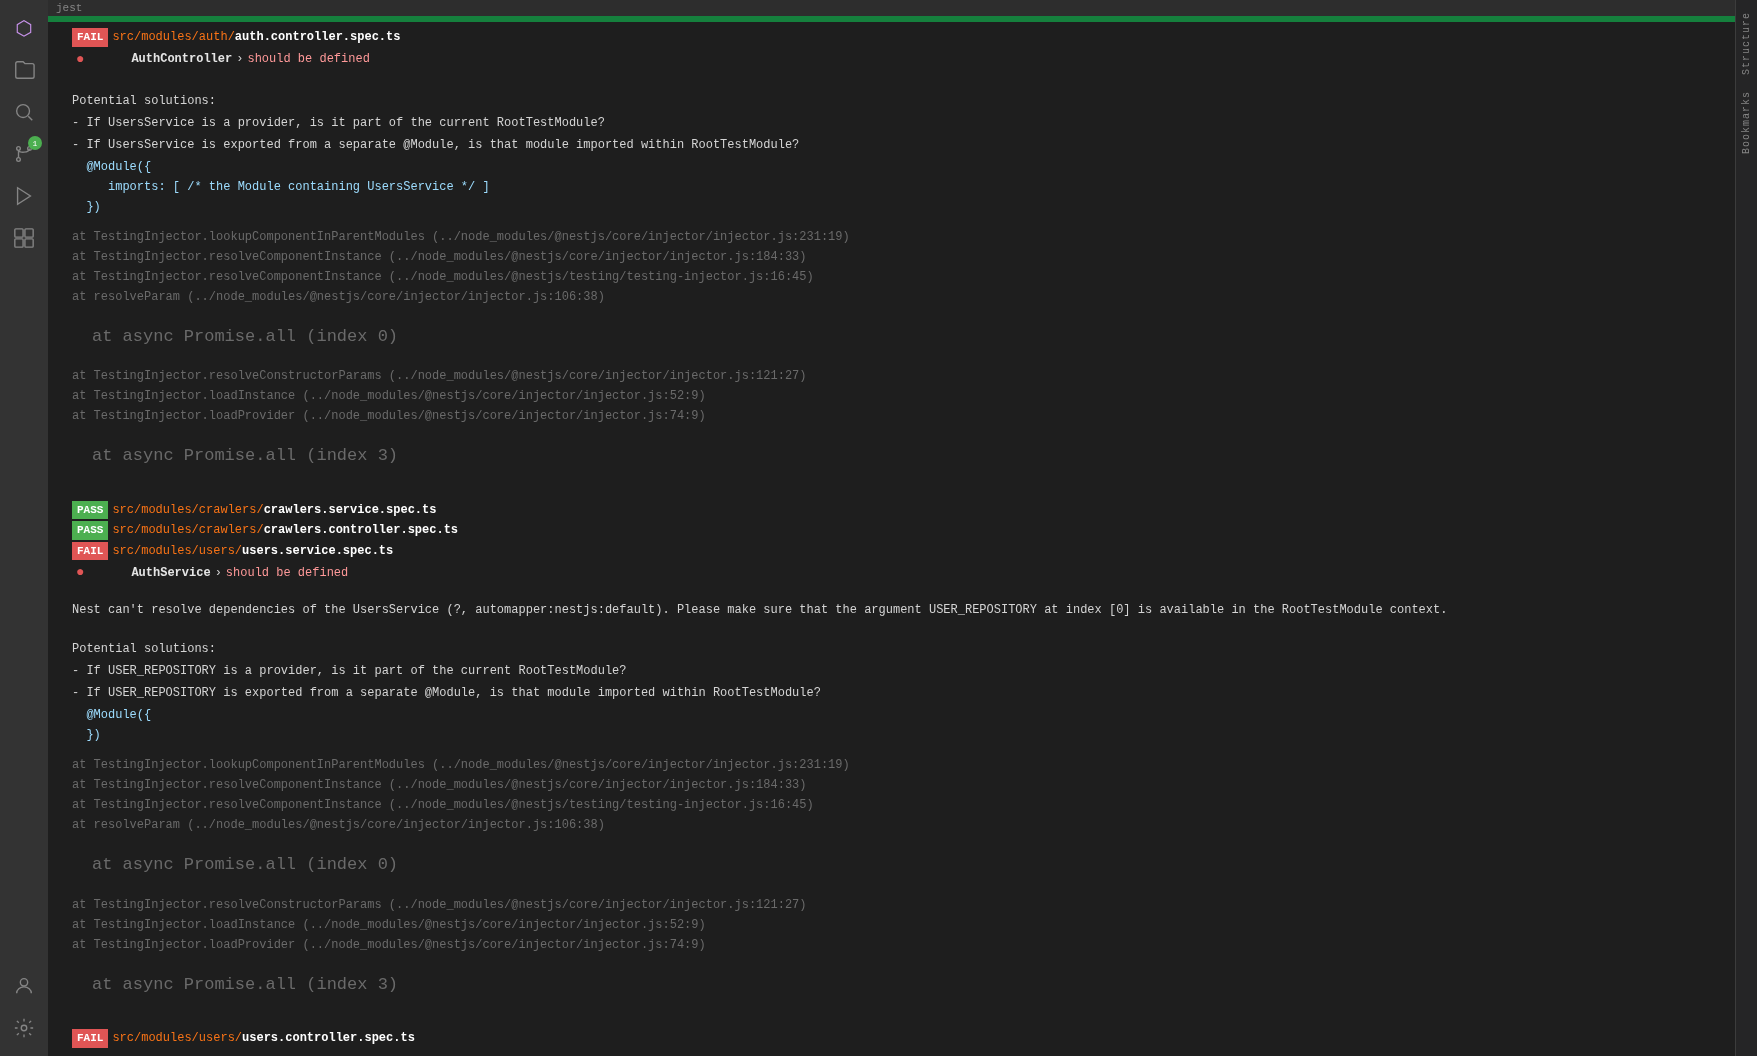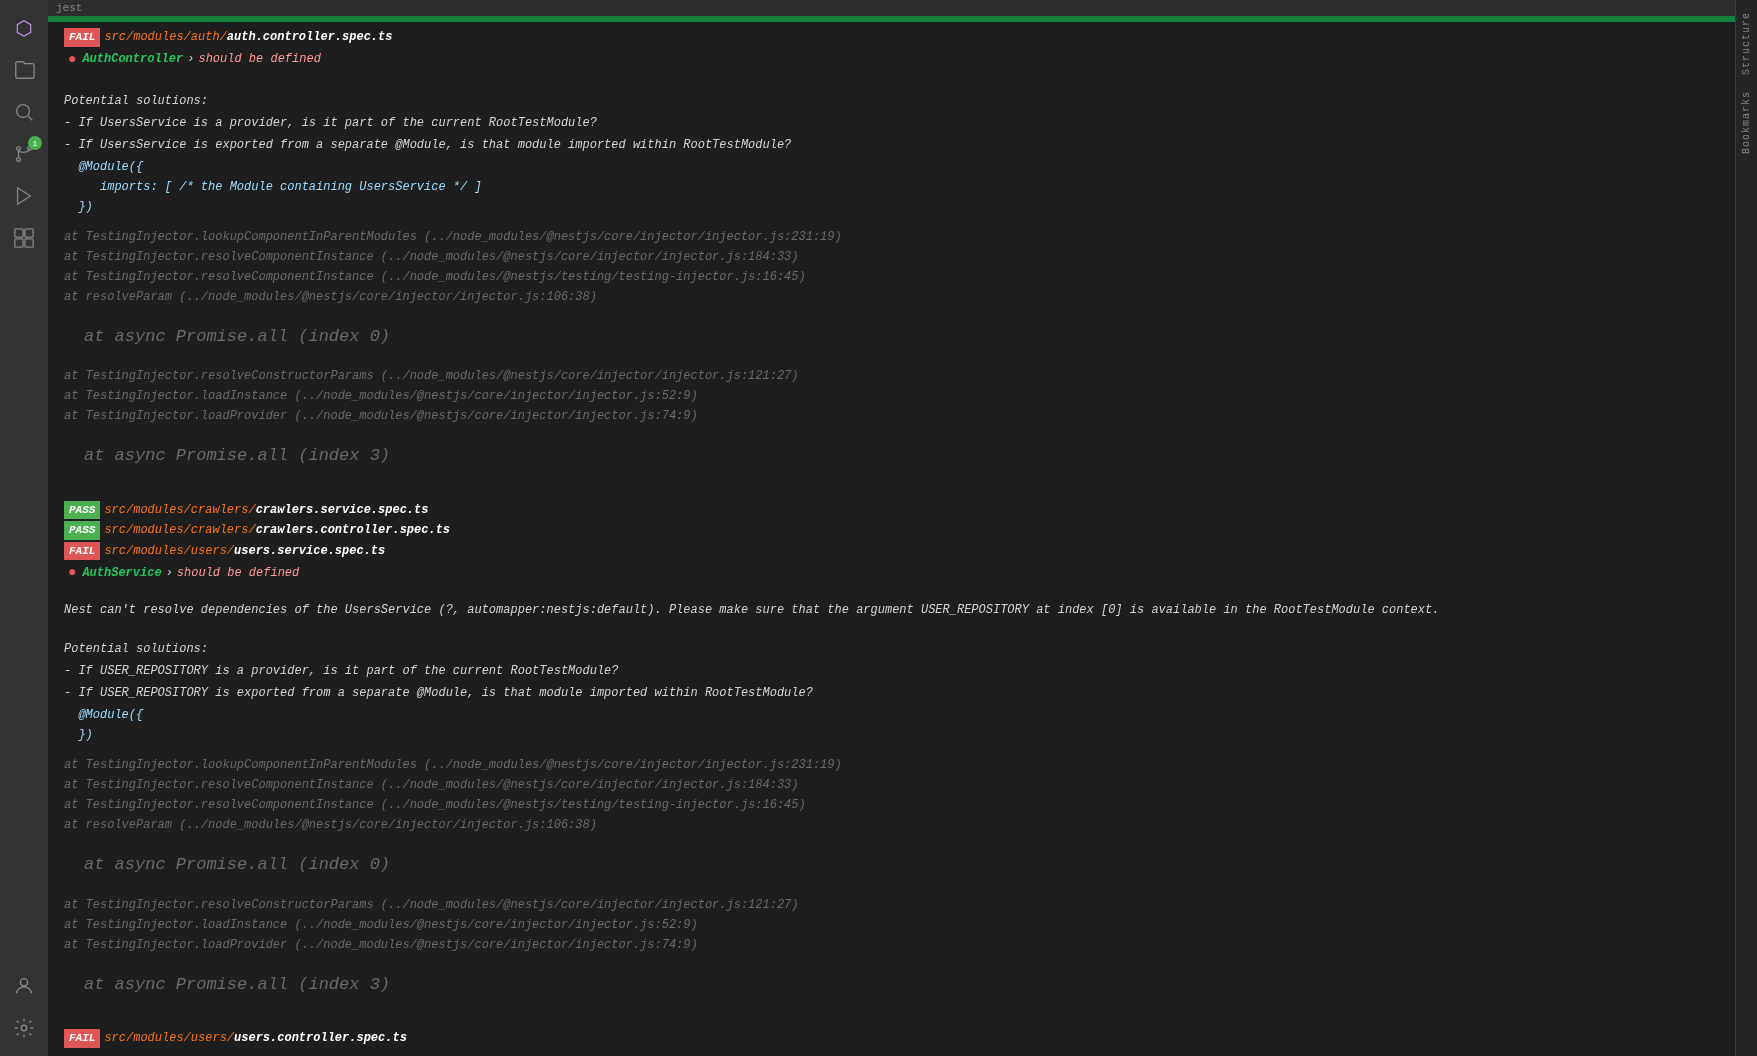--- a/index.html
+++ b/index.html
@@ -62,23 +62,22 @@
       flex: 1;
       background-color: #1e1e1e;
       display: flex;
       flex-direction: column;
       overflow: hidden;
     }
 
     .terminal-content {
       flex: 1;
       overflow-y: auto;
-      padding: 4px 8px 4px 16px;
+      padding: 4px 8px 4px 24px;
       line-height: 1.5;
-      font-style: italic;
     }
 
     .terminal-content::-webkit-scrollbar {
       width: 8px;
     }
 
     .terminal-content::-webkit-scrollbar-track {
       background: #1e1e1e;
     }
 
@@ -122,22 +121,23 @@
       margin: 2px 0;
     }
 
     .dot-red {
       color: #e05555;
       margin-right: 6px;
       font-size: 14px;
     }
 
     .test-controller {
-      color: #22c55e;
+      color: #e5e5e5;
       font-weight: bold;
+      margin-left: 41px;
     }
 
     .should-defined {
       color: #ff9999;
     }
 
     .error-text {
       color: #d4d4d4;
       margin: 8px 0;
       line-height: 1.6;

